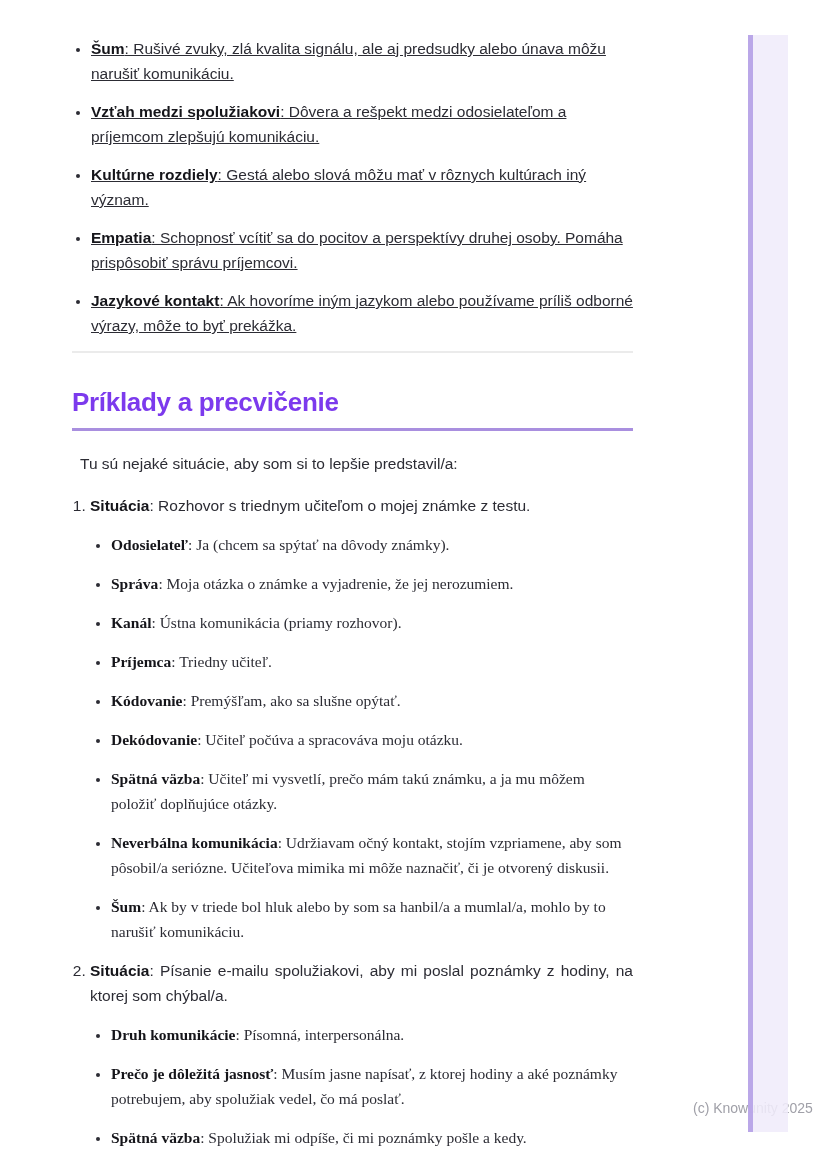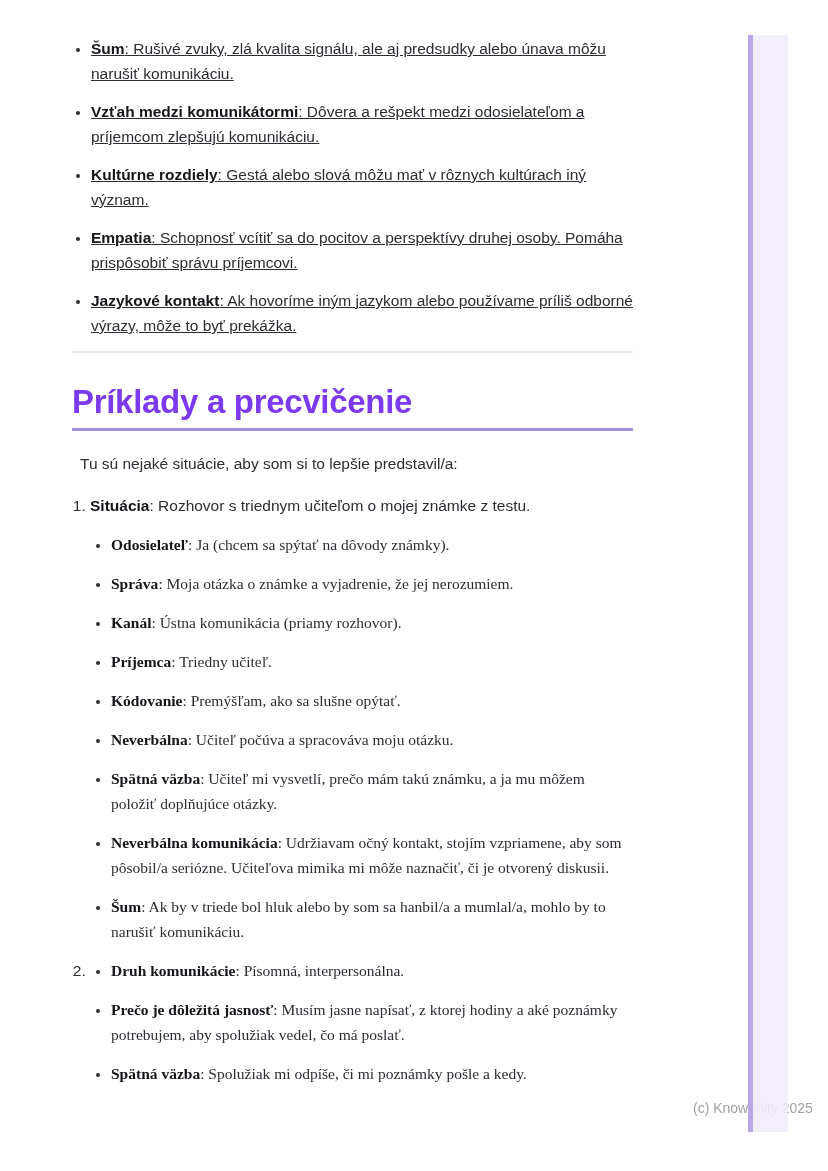--- a/index.html
+++ b/index.html
@@ -23,21 +23,21 @@
   ul.top-list { margin: 0; padding-left: 19px; }
   ul.top-list > li { margin-bottom: 13px; text-decoration: underline; }
   ul.top-list > li::marker { font-size: 13px; }
 
   hr.divider {
     border: none;
     border-top: 2px solid #ebebeb;
     margin: 0;
   }
   h1.section-heading {
-    font-size: 33px;
+    font-size: 26px;
     line-height: 34px;
     font-weight: 700;
     letter-spacing: -0.3px;
     color: #7c3aed;
     margin: 32px 0 0 0;
     padding-bottom: 9px;
     border-bottom: 3px solid #a98fdf;
   }
   p.intro { margin: 20px 0 0 8px; }
 
@@ -66,44 +66,45 @@
     white-space: nowrap;
     z-index: 1;
   }
 </style>
 </head>
 <body>
 
 <div class="doc">
   <ul class="top-list">
       <li><strong>Šum</strong>: Rušivé zvuky, zlá kvalita signálu, ale aj predsudky alebo únava môžu narušiť komunikáciu.</li>
-      <li><strong>Vzťah medzi komunikátormi</strong>: Dôvera a rešpekt medzi odosielateľom a príjemcom zlepšujú komunikáciu.</li>
+      <li><strong>Vzťah medzi spolužiakovi</strong>: Dôvera a rešpekt medzi odosielateľom a príjemcom zlepšujú komunikáciu.</li>
       <li><strong>Kultúrne rozdiely</strong>: Gestá alebo slová môžu mať v rôznych kultúrach iný význam.</li>
       <li><strong>Empatia</strong>: Schopnosť vcítiť sa do pocitov a perspektívy druhej osoby. Pomáha prispôsobiť správu príjemcovi.</li>
       <li><strong>Jazykové kontakt</strong>: Ak hovoríme iným jazykom alebo používame príliš odborné výrazy, môže to byť prekážka.</li>
     </ul>
   <hr class="divider">
   <h1 class="section-heading">Príklady a precvičenie</h1>
   <p class="intro">Tu sú nejaké situácie, aby som si to lepšie predstavil/a:</p>
   <ol class="situations">
       <li>
         <div class="sit-head"><strong>Situácia</strong>: Rozhovor s triednym učiteľom o mojej známke z testu.</div>
         <ul class="points">
           <li><strong>Odosielateľ</strong>: Ja (chcem sa spýtať na dôvody známky).</li>
           <li><strong>Správa</strong>: Moja otázka o známke a vyjadrenie, že jej nerozumiem.</li>
           <li><strong>Kanál</strong>: Ústna komunikácia (priamy rozhovor).</li>
           <li><strong>Príjemca</strong>: Triedny učiteľ.</li>
           <li><strong>Kódovanie</strong>: Premýšľam, ako sa slušne opýtať.</li>
-          <li><strong>Neverbálna</strong>: Učiteľ počúva a spracováva moju otázku.</li>
+          <li><strong>Dekódovanie</strong>: Učiteľ počúva a spracováva moju otázku.</li>
           <li><strong>Spätná väzba</strong>: Učiteľ mi vysvetlí, prečo mám takú známku, a ja mu môžem položiť doplňujúce otázky.</li>
           <li><strong>Neverbálna komunikácia</strong>: Udržiavam očný kontakt, stojím vzpriamene, aby som pôsobil/a seriózne. Učiteľova mimika mi môže naznačiť, či je otvorený diskusii.</li>
           <li><strong>Šum</strong>: Ak by v triede bol hluk alebo by som sa hanbil/a a mumlal/a, mohlo by to narušiť komunikáciu.</li>
         </ul>
       </li>
       <li>
+        <div class="sit-head justify"><strong>Situácia</strong>: Písanie e-mailu spolužiakovi, aby mi poslal poznámky z hodiny, na ktorej som chýbal/a.</div>
         <ul class="points">
           <li><strong>Druh komunikácie</strong>: Písomná, interpersonálna.</li>
           <li><strong>Prečo je dôležitá jasnosť</strong>: Musím jasne napísať, z ktorej hodiny a aké poznámky potrebujem, aby spolužiak vedel, čo má poslať.</li>
           <li><strong>Spätná väzba</strong>: Spolužiak mi odpíše, či mi poznámky pošle a kedy.</li>
         </ul>
       </li>
     </ol>
 </div>
 
 <div class="footer-note">(c) Knowunity 2025</div>

